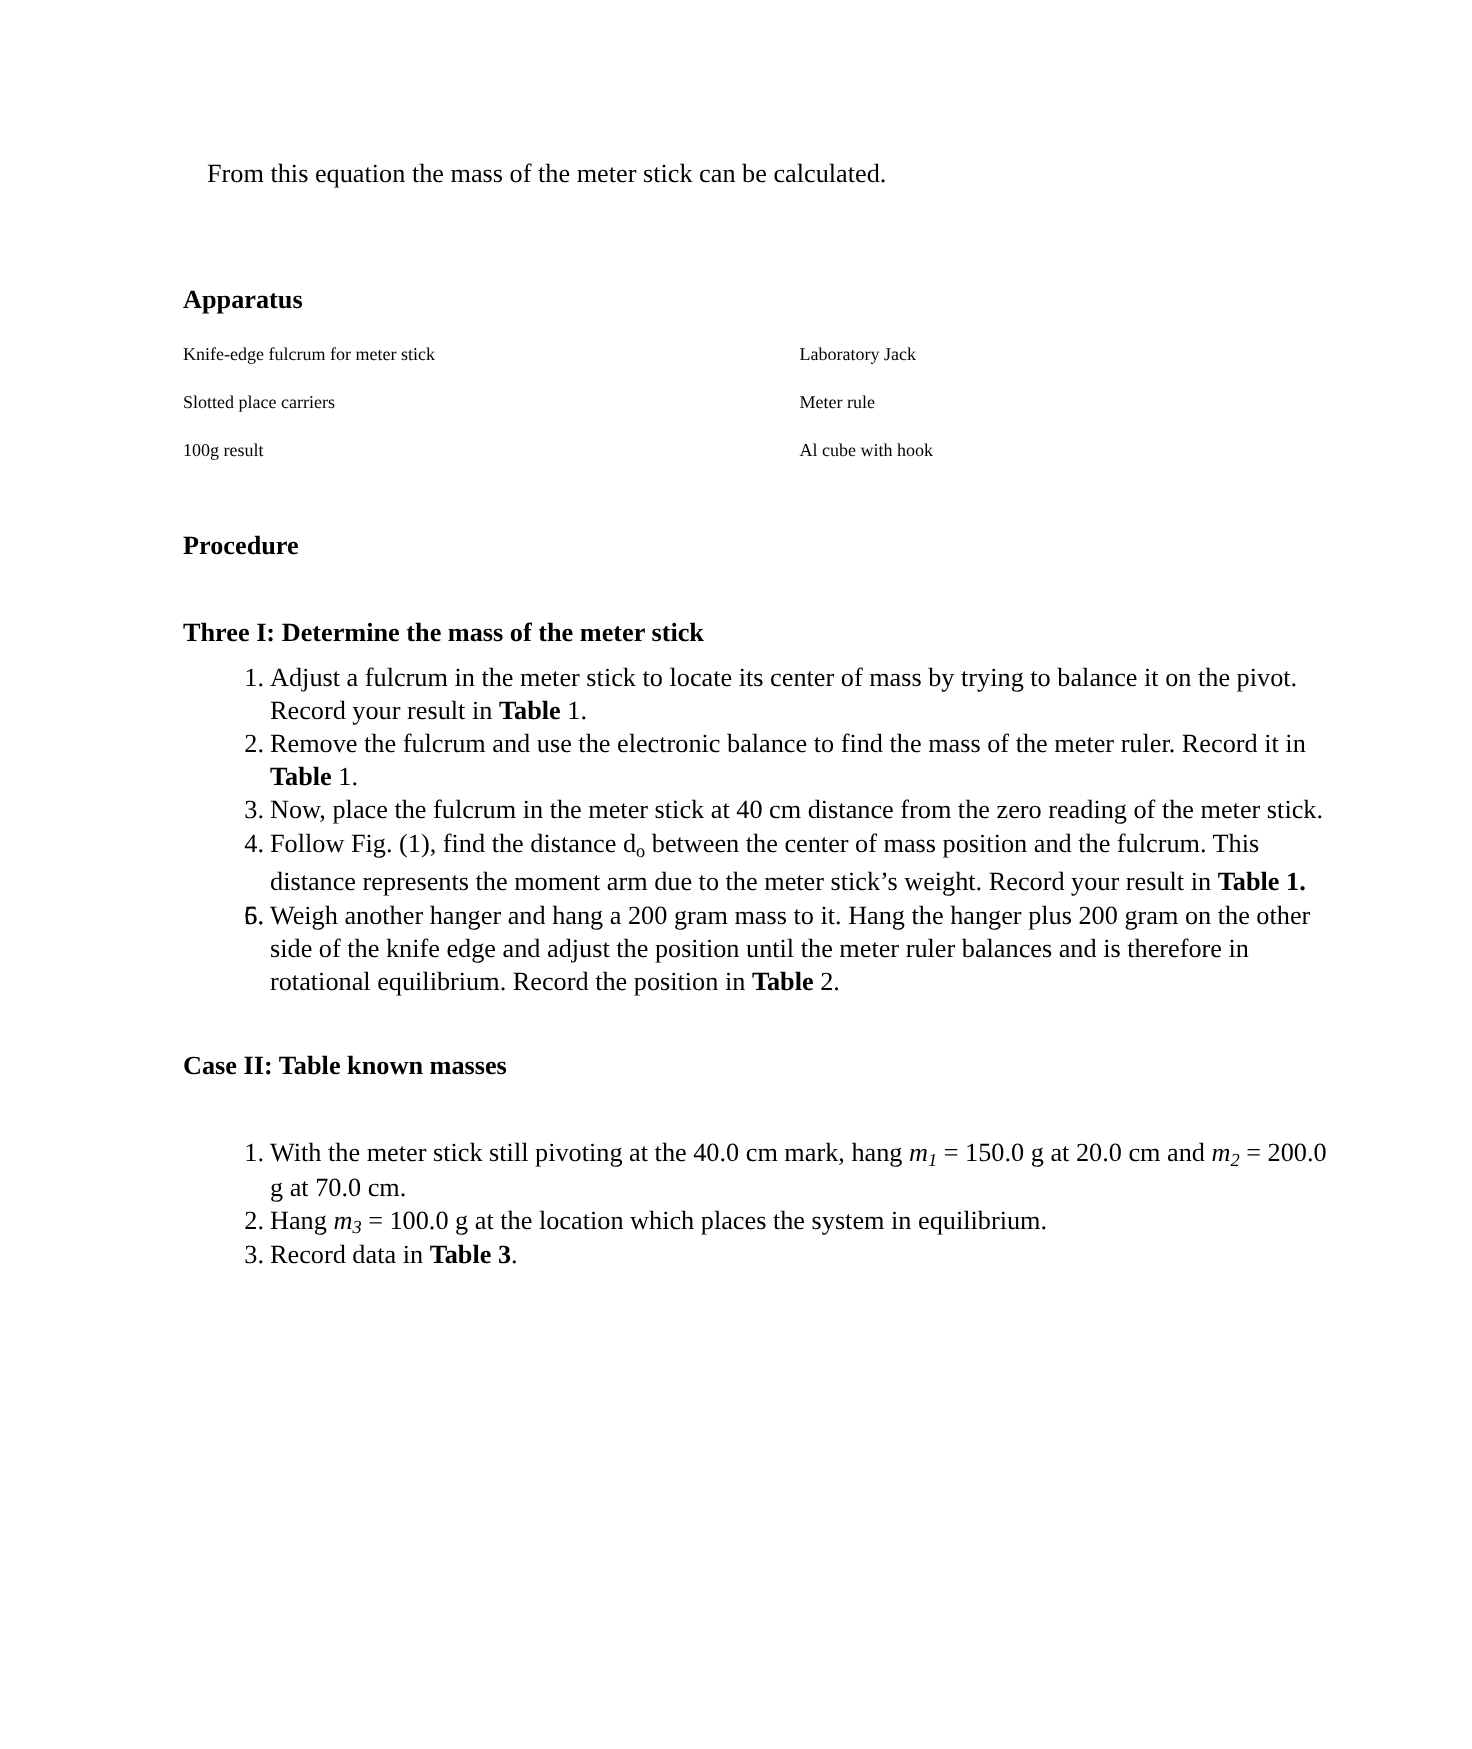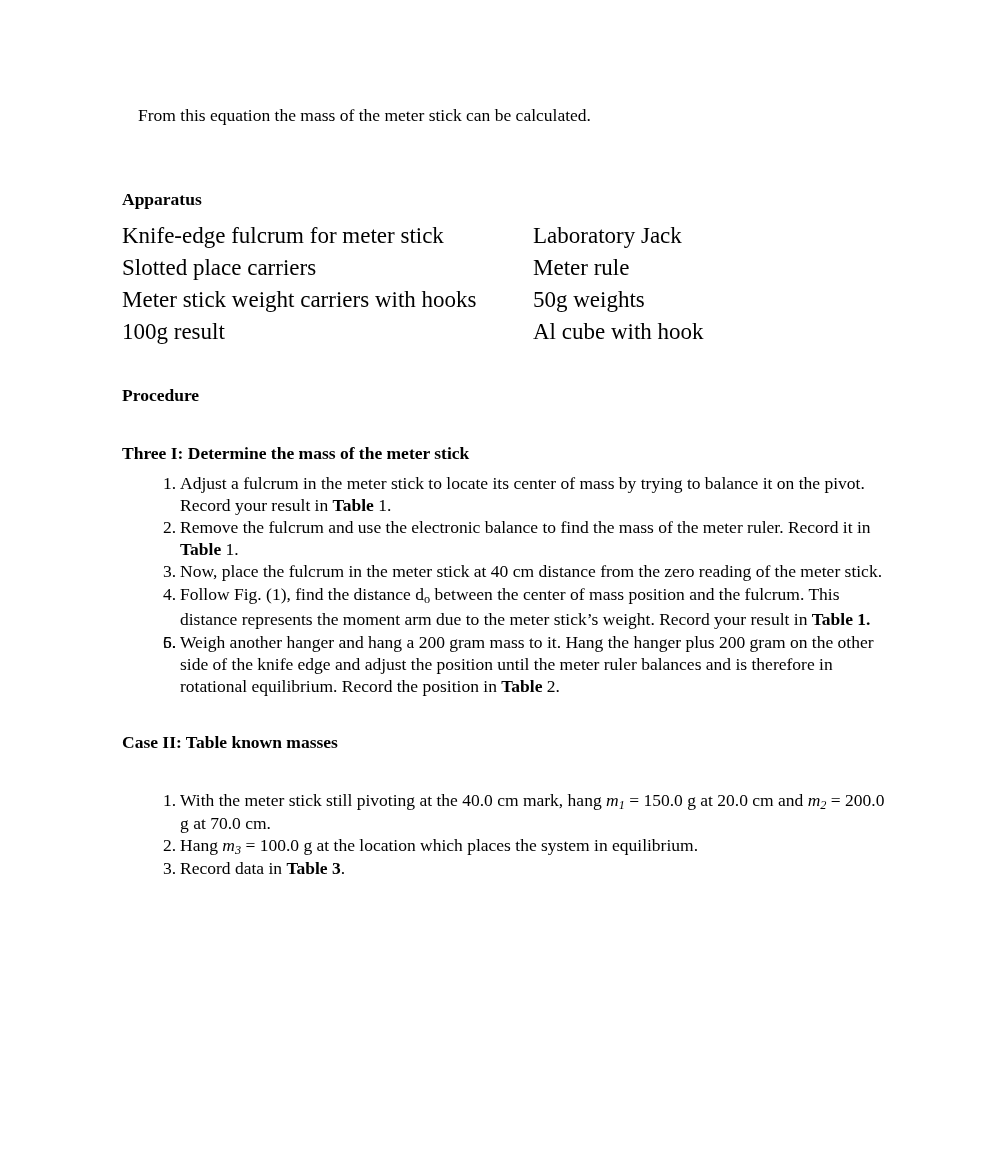--- a/index.html
+++ b/index.html
@@ -44,21 +44,21 @@
   .gap-list1   { height: 8px; }
   .gap-case2   { height: 34px; }
   .gap-case2b  { height: 36px; }
 
   
   .apparatus {
     display: block;
   }
   .app-row {
     display: flex;
-    font-size: 23px;
+    font-size: 12px;
     line-height: 32px;
   }
   .app-col1 { width: 411px; flex: 0 0 411px; }
   .app-col2 { flex: 1 1 auto; }
 
   
   ol.proc {
     margin: 0;
     padding: 0;
     list-style: none;
@@ -109,24 +109,20 @@
     <div class="apparatus" id="apparatus-list">
         <div class="app-row">
           <div class="app-col1">Knife-edge fulcrum for meter stick</div>
           <div class="app-col2">Laboratory Jack</div>
         </div>
         <div class="app-row">
           <div class="app-col1">Slotted place carriers</div>
           <div class="app-col2">Meter rule</div>
         </div>
         <div class="app-row">
-          <div class="app-col1">Meter stick weight carriers with hooks</div>
-          <div class="app-col2">50g weights</div>
-        </div>
-        <div class="app-row">
           <div class="app-col1">100g result</div>
           <div class="app-col2">Al cube with hook</div>
         </div>
       </div>
 
     <div class="gap-proc"></div>
 
     <h2 class="heading">Procedure</h2>
 
     <div class="gap-case1"></div>

